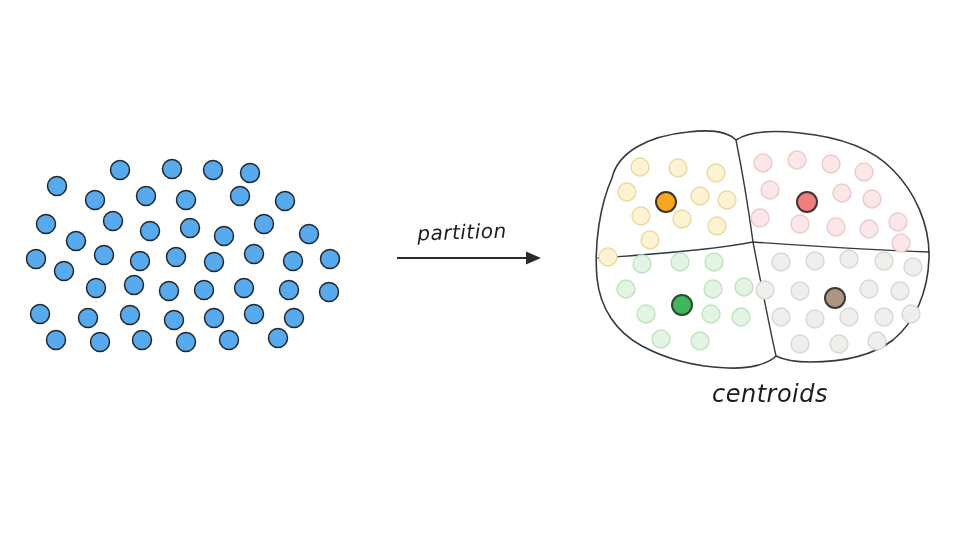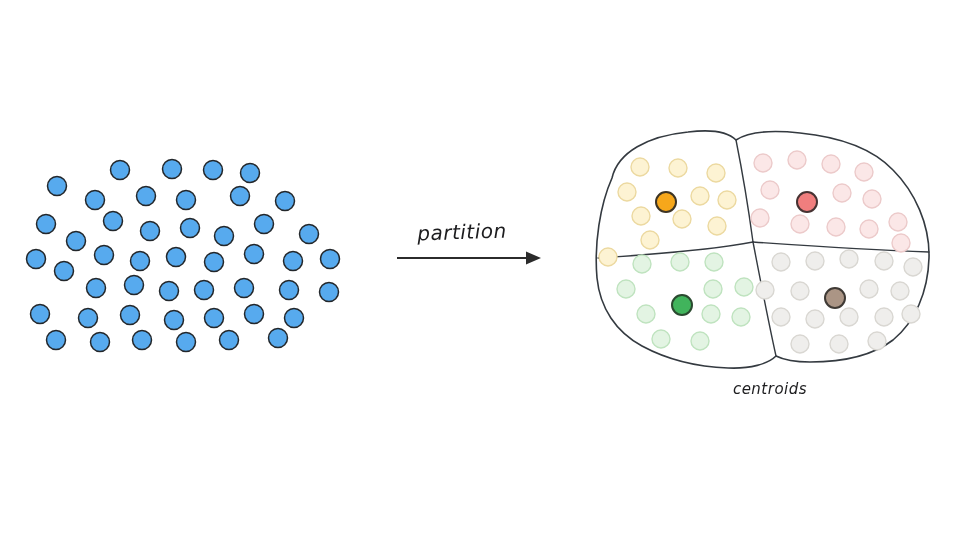--- a/index.html
+++ b/index.html
@@ -21,21 +21,21 @@
     text-align:center;
     letter-spacing:0.5px;
   }
   .arrow-label{
     left:400px;top:220px;width:124px;
     font-size:20px;
     transform:rotate(-2deg);
   }
   .caption{
     left:688px;top:380px;width:164px;
-    font-size:15px;
+    font-size:24px;
   }
 </style>
 </head>
 <body>
 
 <div class="canvas">
   <svg id="scene" width="960" height="540" viewBox="0 0 960 540">
 
     <g id="left-dots">
         <circle cx="120" cy="170" r="9.5" fill="#57aaee" stroke="#23272b" stroke-width="1.5"></circle>

